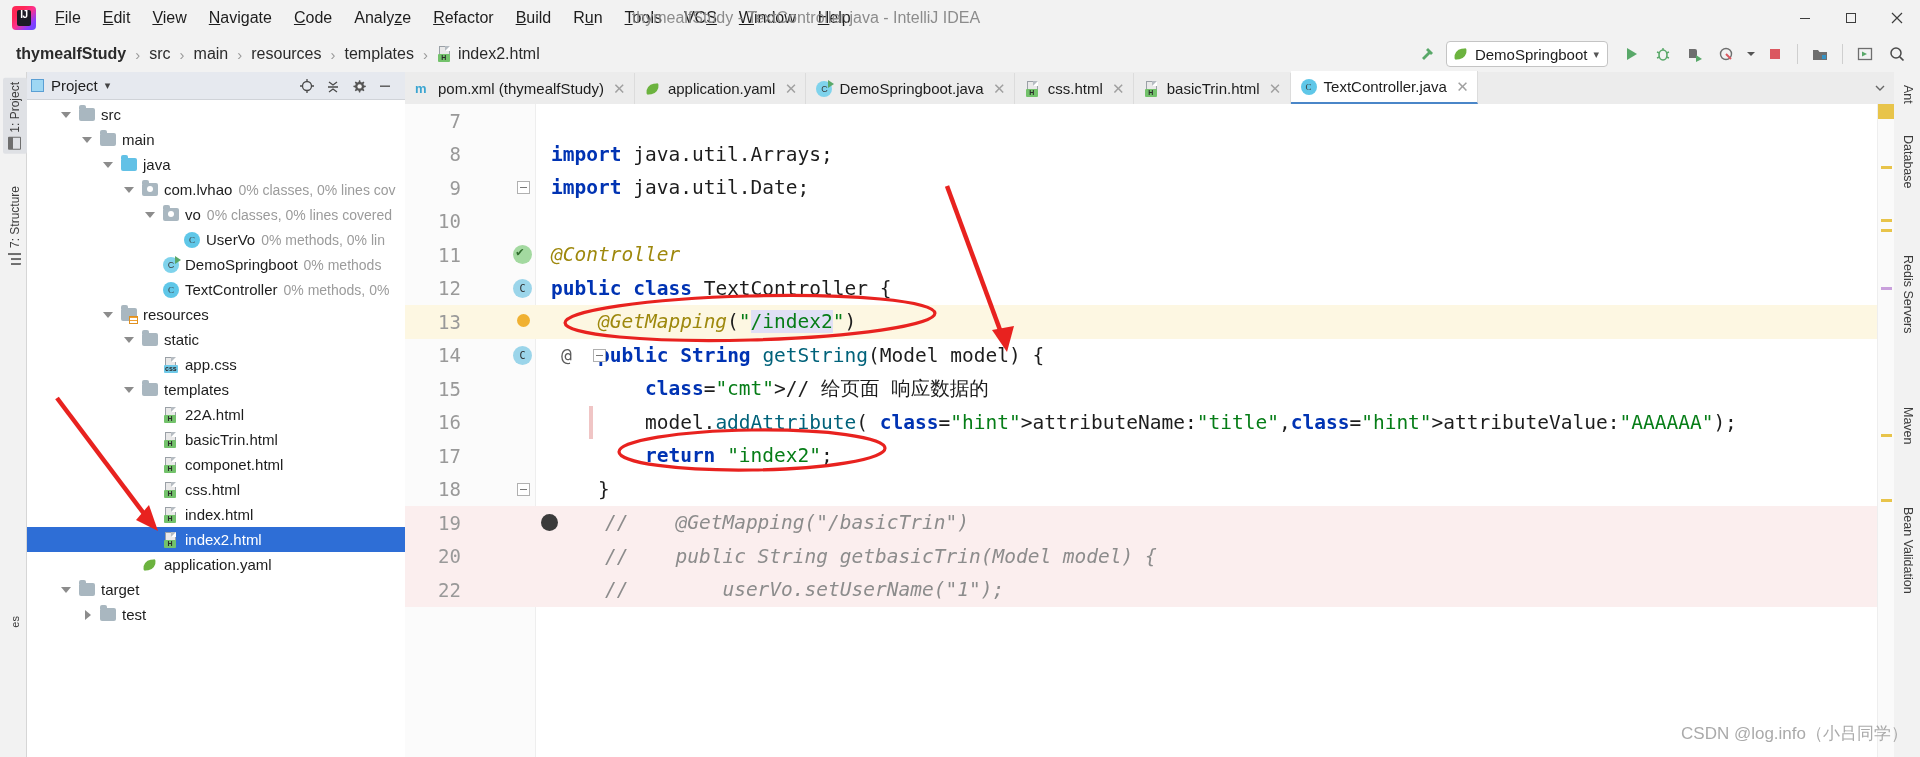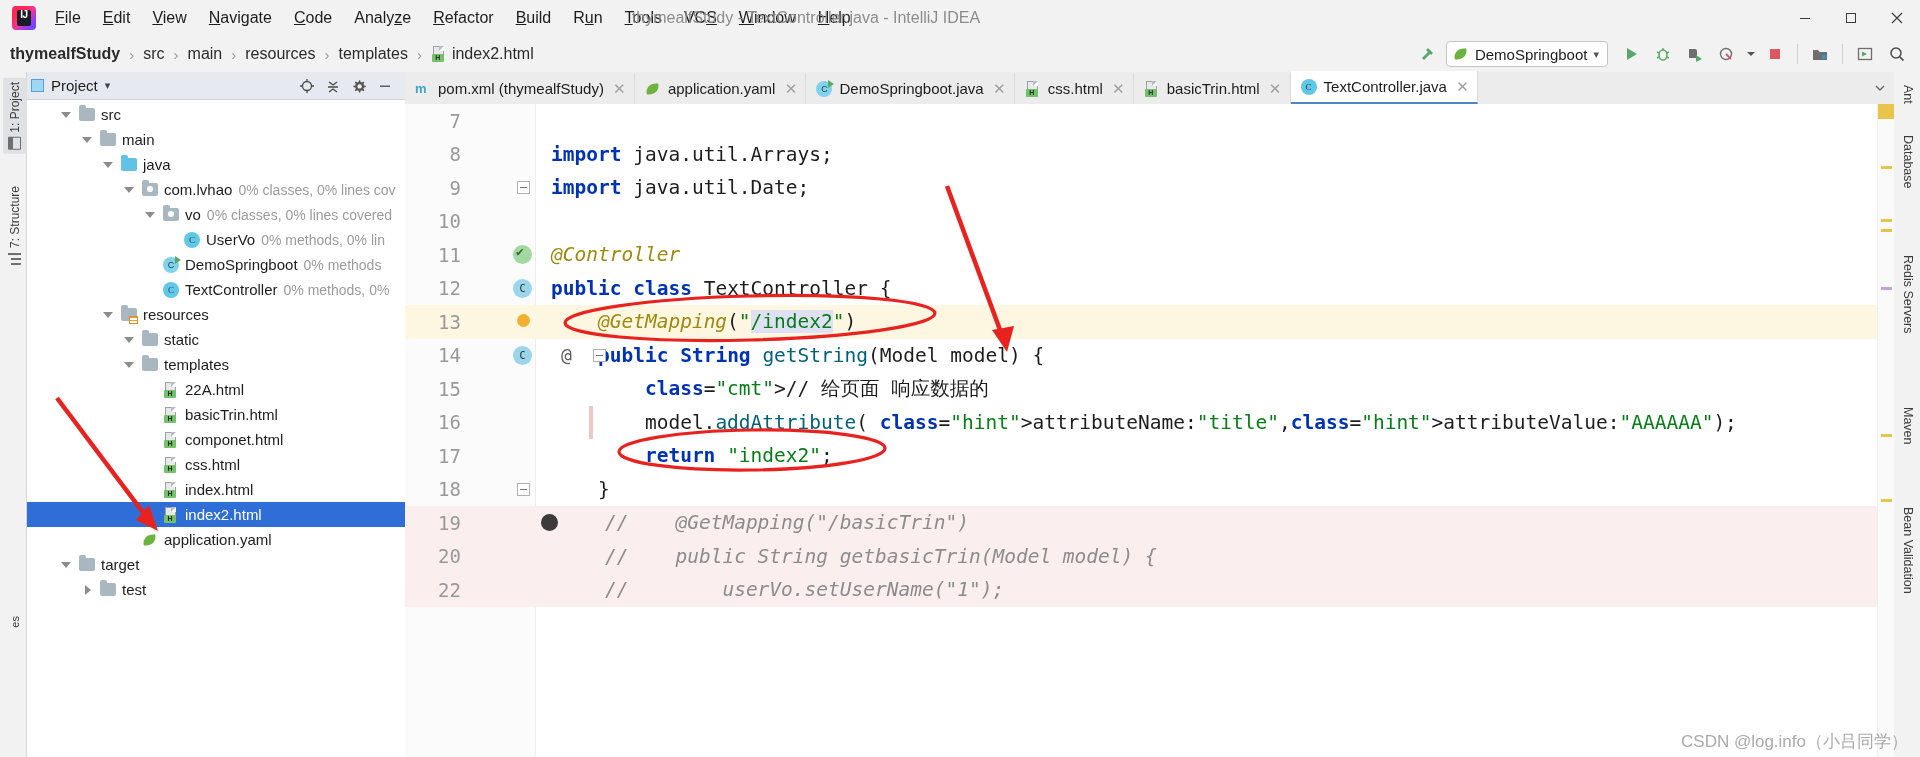--- a/index.html
+++ b/index.html
@@ -37,21 +37,21 @@
   .win-ctrl{position:absolute;top:0;height:36px;display:flex;align-items:center;}
   .wc{width:46px;height:36px;display:flex;align-items:center;justify-content:center;color:#3d3d3d;}
   .wc svg{display:block;}
 
   
   .navbar{
     position:absolute;left:0;top:36px;width:1920px;height:36px;
     background:#f2f2f2;border-bottom:1px solid #d6d6d6;
     display:flex;align-items:center;
   }
-  .crumbs{display:flex;align-items:center;padding-left:8px;}
+  .crumbs{display:flex;align-items:center;padding-left:14px;}
   .crumb{font-size:16px;color:#2b2b2b;padding:2px 2px;white-space:nowrap;display:flex;align-items:center;gap:5px;}
   .crumb.bold{font-weight:bold;}
   .crumb-sep{color:#9a9a9a;font-size:15px;padding:0 7px;}
   .navbar-right{margin-left:auto;display:flex;align-items:center;padding-right:8px;gap:2px;}
   .tb-btn{width:30px;height:28px;display:flex;align-items:center;justify-content:center;border-radius:3px;}
   .runcfg{
     display:flex;align-items:center;gap:6px;height:24px;padding:0 8px 0 6px;
     background:#fff;border:1px solid #c4c4c4;border-radius:4px;margin:0 6px 0 2px;
     font-size:15px;color:#1d1d1d;white-space:nowrap;
   }
@@ -176,21 +176,21 @@
   .at-mark{color:#5a5a5a;font-family:"DejaVu Sans Mono",monospace;font-size:18px;}
 
   
   .markerbar{position:absolute;right:0;top:0;width:16px;height:653px;background:#fafafa;border-left:1px solid #eee;}
   .mk{position:absolute;right:2px;width:11px;height:3px;}
   .errstripe{position:absolute;right:0;top:0;width:16px;height:15px;background:#f0f0f0;}
 
   
   .anno{position:absolute;pointer-events:none;}
   .watermark{
-    position:absolute;right:12px;bottom:4px;color:#aaa;font-size:17px;
+    position:absolute;right:12px;bottom:12px;color:#aaa;font-size:17px;
     font-family:"Liberation Sans",sans-serif;
   }
 
   
   .rtab{
     position:absolute;right:3px;width:20px;
     writing-mode:vertical-rl;
     font-size:12.5px;color:#3c3c3c;white-space:nowrap;padding:5px 2px;
   }
 </style>
@@ -459,20 +459,29 @@
           <span class="folder-ico res"></span>
           <span class="tname">resources</span>
         </div>
         <div class="trow">
           <span style="width:90px;flex:none;"></span>
           <span class="arrow down"></span>
           <span class="folder-ico"></span>
           <span class="tname">static</span>
         </div>
         <div class="trow">
+          <span style="width:111px;flex:none;"></span>
+          <span class="arrow"></span>
+          <span class="file-ico">
+            <span class="pg"></span>
+            <span class="bdg bdg-css">css</span>
+          </span>
+          <span class="tname">app.css</span>
+        </div>
+        <div class="trow">
           <span style="width:90px;flex:none;"></span>
           <span class="arrow down"></span>
           <span class="folder-ico"></span>
           <span class="tname">templates</span>
         </div>
         <div class="trow">
           <span style="width:111px;flex:none;"></span>
           <span class="arrow"></span>
           <span class="file-ico">
             <span class="pg"></span>

